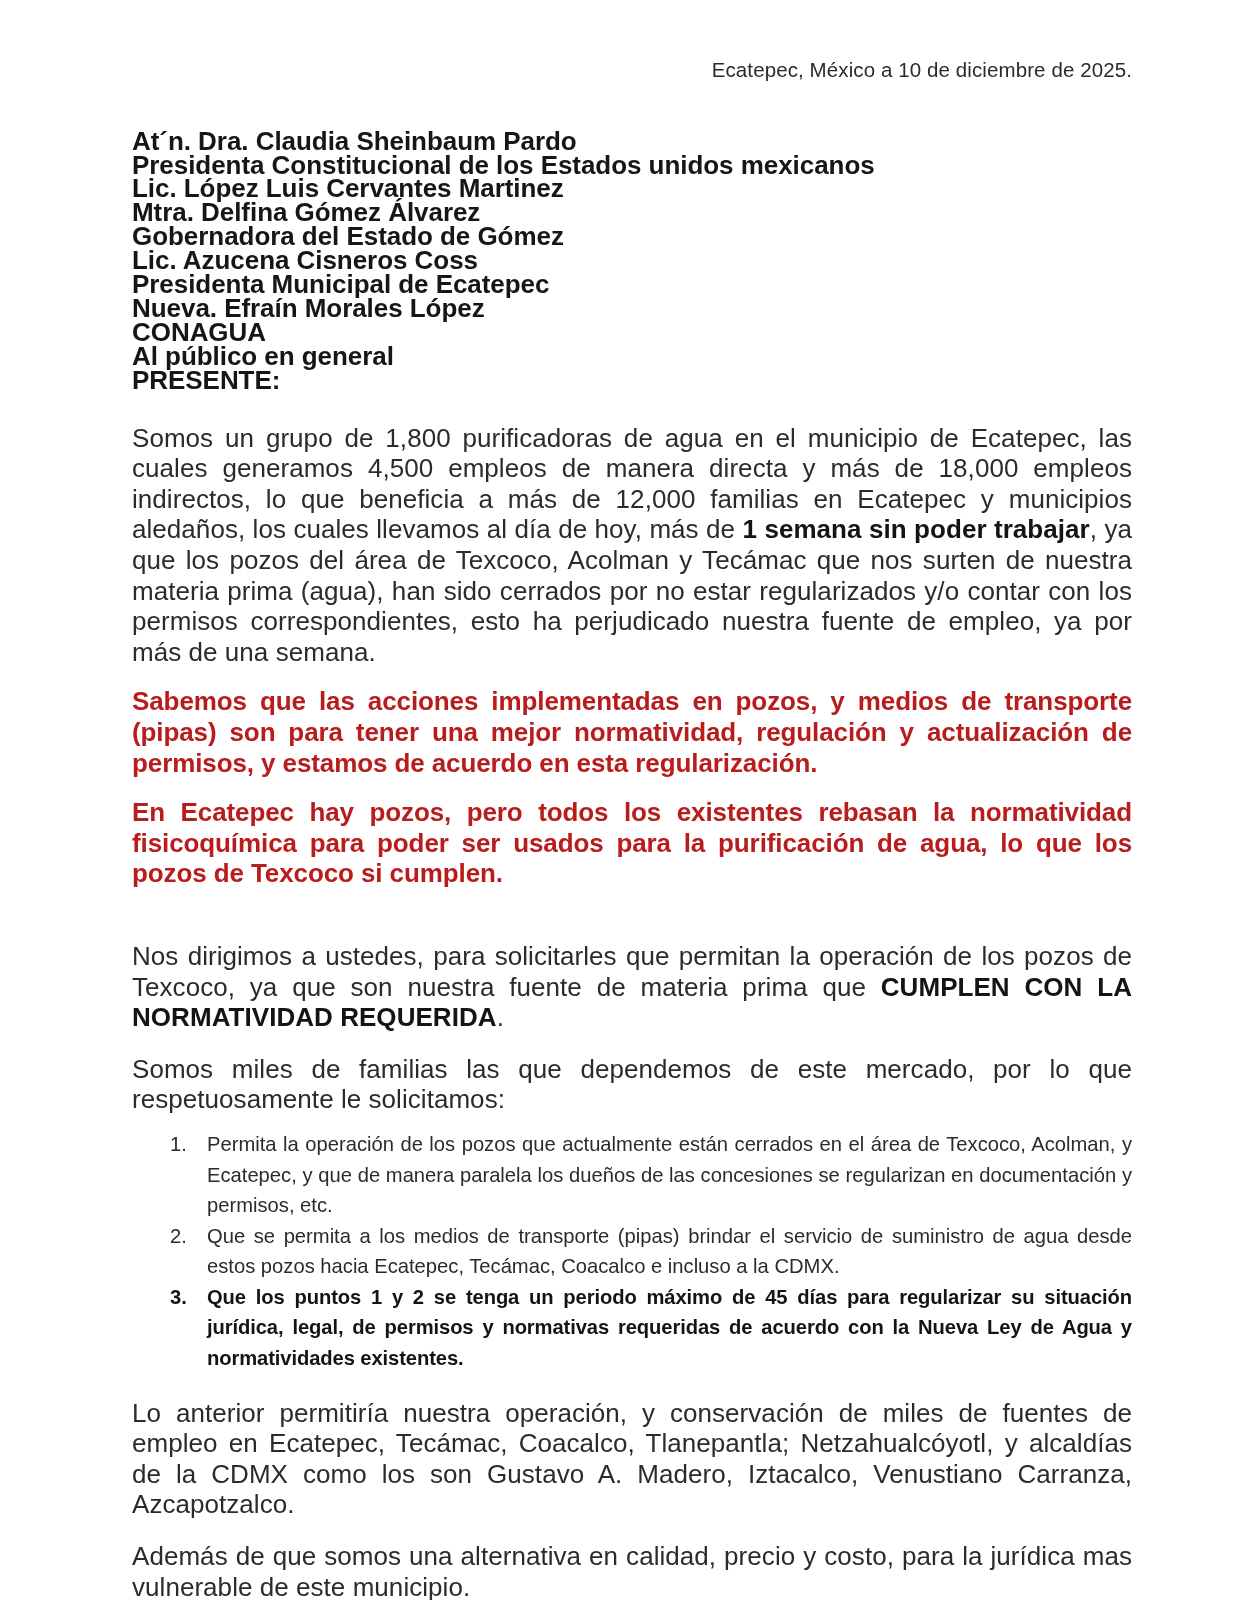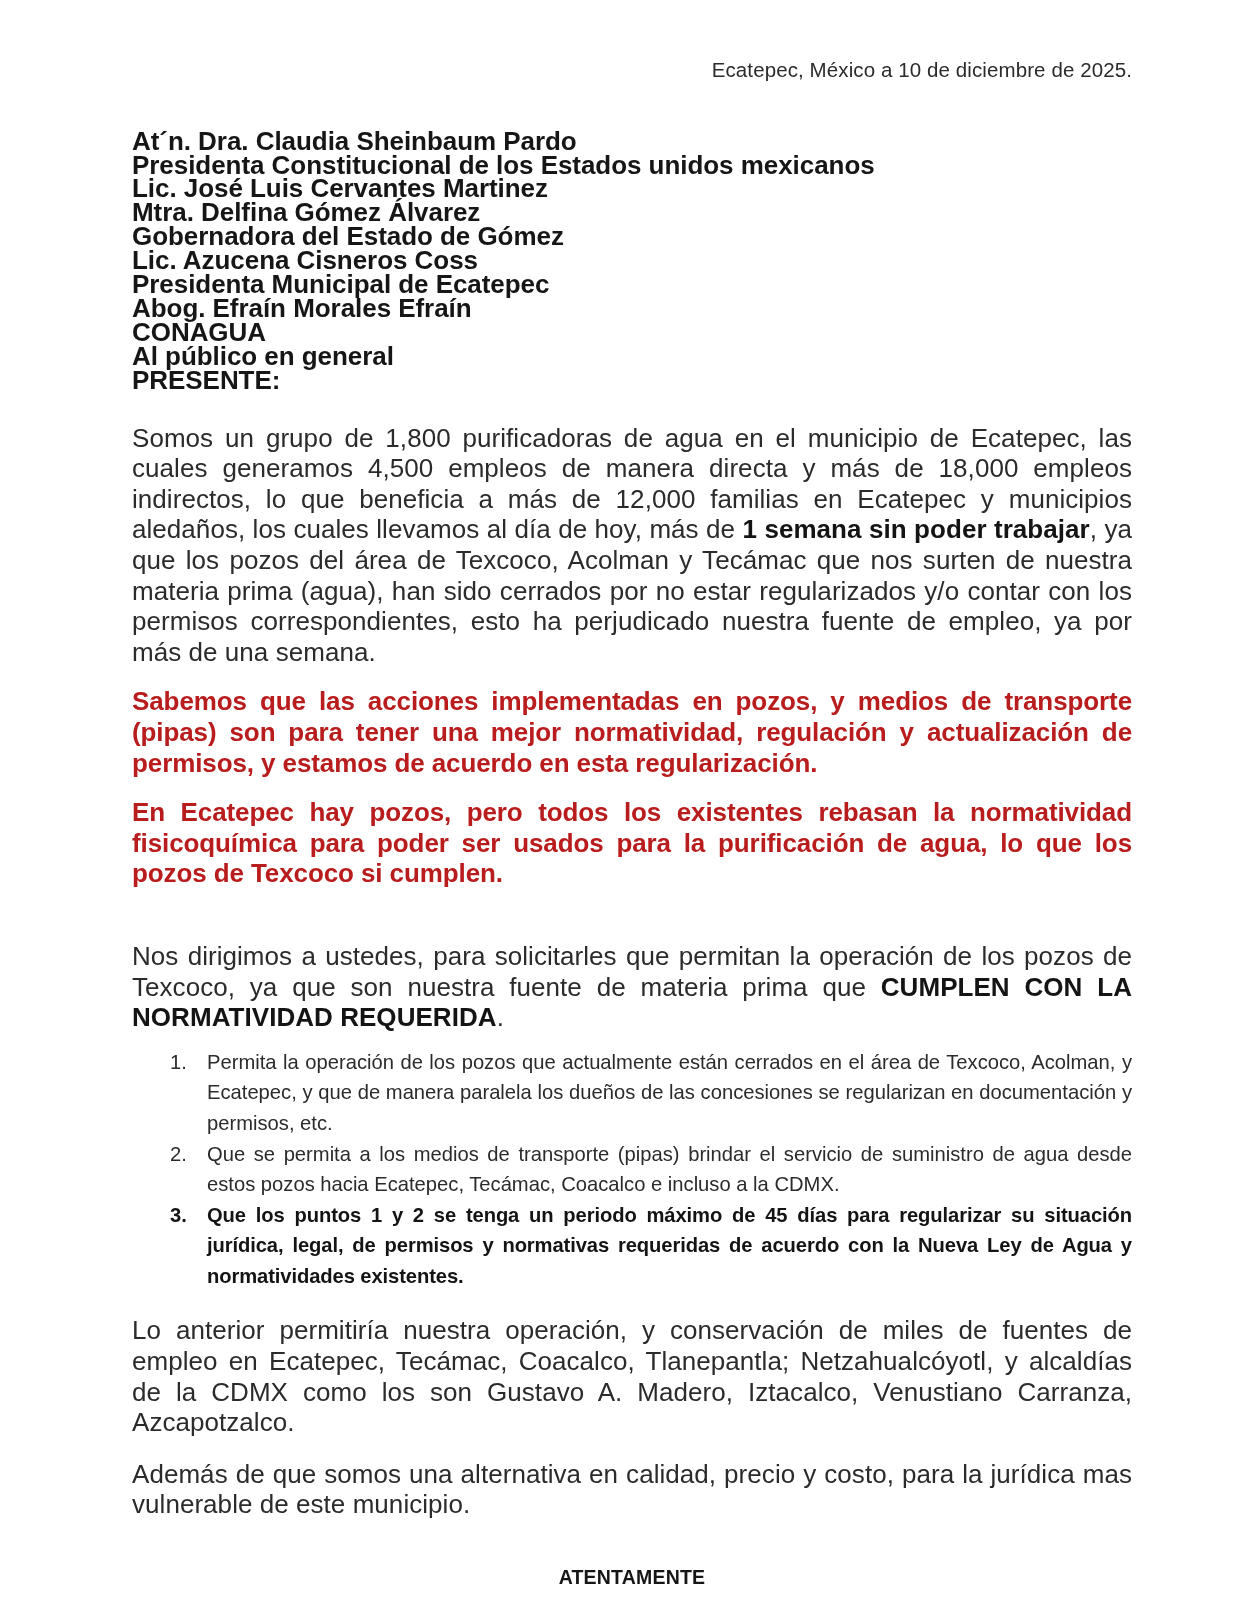--- a/index.html
+++ b/index.html
@@ -137,41 +137,42 @@
 <body>
 
 <div class="page">
   <div class="content">
 
     <div class="date-line">Ecatepec, México a 10 de diciembre de 2025.</div>
 
     <div class="addressee">
       <div class="line">At´n. Dra. Claudia Sheinbaum Pardo</div>
       <div class="line">Presidenta Constitucional de los Estados unidos mexicanos</div>
-      <div class="line">Lic. José Luis Cervantes Martinez</div>
+      <div class="line">Lic. López Luis Cervantes Martinez</div>
       <div class="line">Mtra. Delfina Gómez Álvarez</div>
       <div class="line">Gobernadora del Estado de Gómez</div>
       <div class="line">Lic. Azucena Cisneros Coss</div>
       <div class="line">Presidenta Municipal de Ecatepec</div>
-      <div class="line">Abog. Efraín Morales Efraín</div>
+      <div class="line">Nueva. Efraín Morales López</div>
       <div class="line">CONAGUA</div>
       <div class="line">Al público en general</div>
       <div class="line">PRESENTE:</div>
     </div>
 
     <p class="body-para first"><span>Somos un grupo de 1,800 purificadoras de agua en el municipio de Ecatepec,  las cuales generamos 4,500 empleos de manera directa y más de 18,000 empleos indirectos, lo que beneficia a más de 12,000 familias en Ecatepec y municipios aledaños, los cuales llevamos al día de hoy, más de </span><b>1 semana sin poder trabajar</b><span>, ya que los pozos del área de Texcoco, Acolman y Tecámac que nos surten de nuestra materia prima (agua), han sido cerrados por no estar regularizados y/o contar con los permisos correspondientes, esto ha perjudicado  nuestra fuente de empleo, ya por más de una semana.</span></p>
 
     <p class="body-para bold-para">Sabemos que las acciones implementadas en pozos, y medios de transporte (pipas) son para tener una mejor normatividad, regulación y actualización de permisos, y estamos de acuerdo en esta regularización.</p>
 
     <p class="body-para bold-para">En Ecatepec hay pozos, pero todos los existentes rebasan la normatividad fisicoquímica para poder ser usados para la purificación de agua, lo que los pozos de Texcoco si cumplen.</p>
 
     <div class="spacer-big"></div>
 
     <p class="body-para"><span>Nos dirigimos a ustedes, para solicitarles que permitan la operación de los pozos de Texcoco, ya que son nuestra fuente de materia prima que </span><b>CUMPLEN CON LA NORMATIVIDAD REQUERIDA</b><span>.</span></p>
 
+    <p class="body-para gap">Somos miles de familias las que dependemos de este mercado, por lo que respetuosamente le solicitamos:</p>
 
     <ol class="requests">
       <li>Permita la operación de los pozos que actualmente están cerrados en el área de Texcoco, Acolman, y Ecatepec, y que de manera paralela los dueños de las concesiones se regularizan en documentación y permisos, etc.</li>
       <li>Que se permita a los medios de transporte (pipas) brindar el servicio de suministro de agua desde estos pozos hacia Ecatepec, Tecámac, Coacalco e incluso a la CDMX.</li>
       <li class="bold-item">Que los puntos 1 y 2 se tenga un periodo máximo de 45 días para regularizar su situación jurídica, legal, de permisos y normativas requeridas de acuerdo con la Nueva Ley de Agua y normatividades existentes.</li>
     </ol>
 
     <div class="closing-block">
       <p class="body-para">Lo anterior permitiría nuestra operación, y conservación de miles de fuentes de empleo en Ecatepec, Tecámac, Coacalco, Tlanepantla; Netzahualcóyotl, y alcaldías de la CDMX como los son Gustavo A. Madero, Iztacalco, Venustiano Carranza, Azcapotzalco.</p>
       <p class="body-para gap">Además de que somos una alternativa en calidad, precio y costo, para la jurídica mas vulnerable de este municipio.</p>

